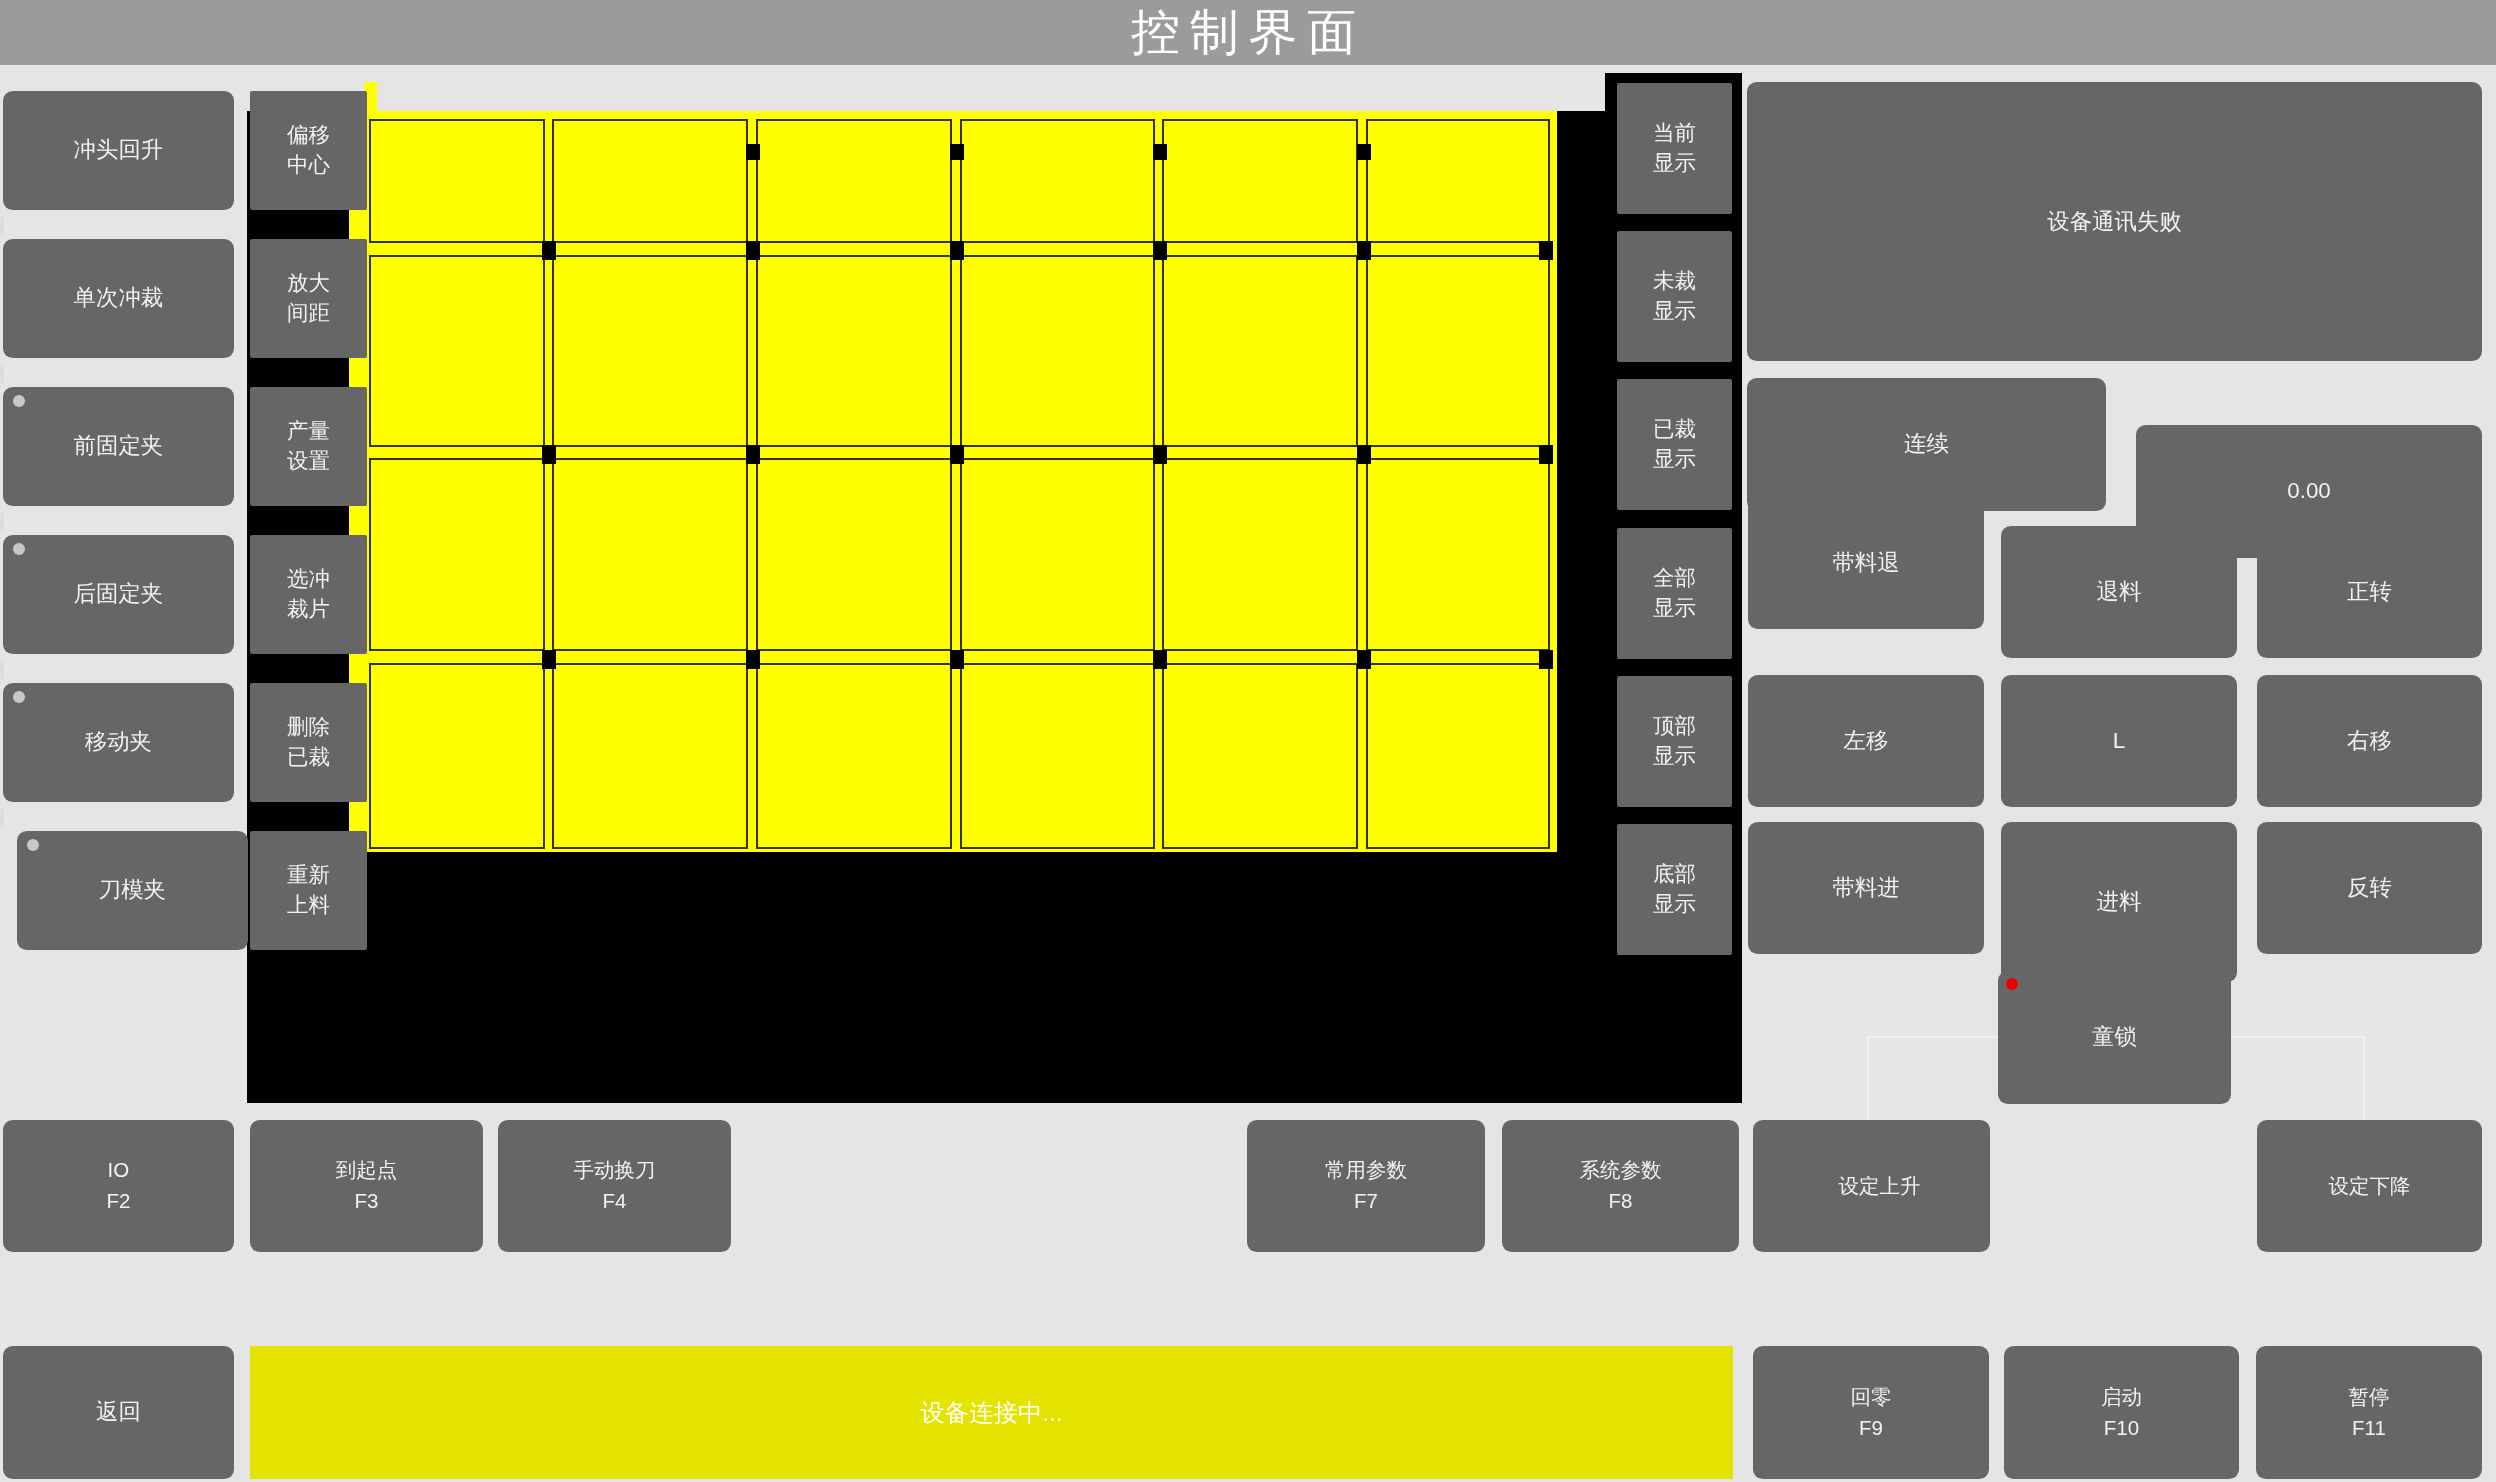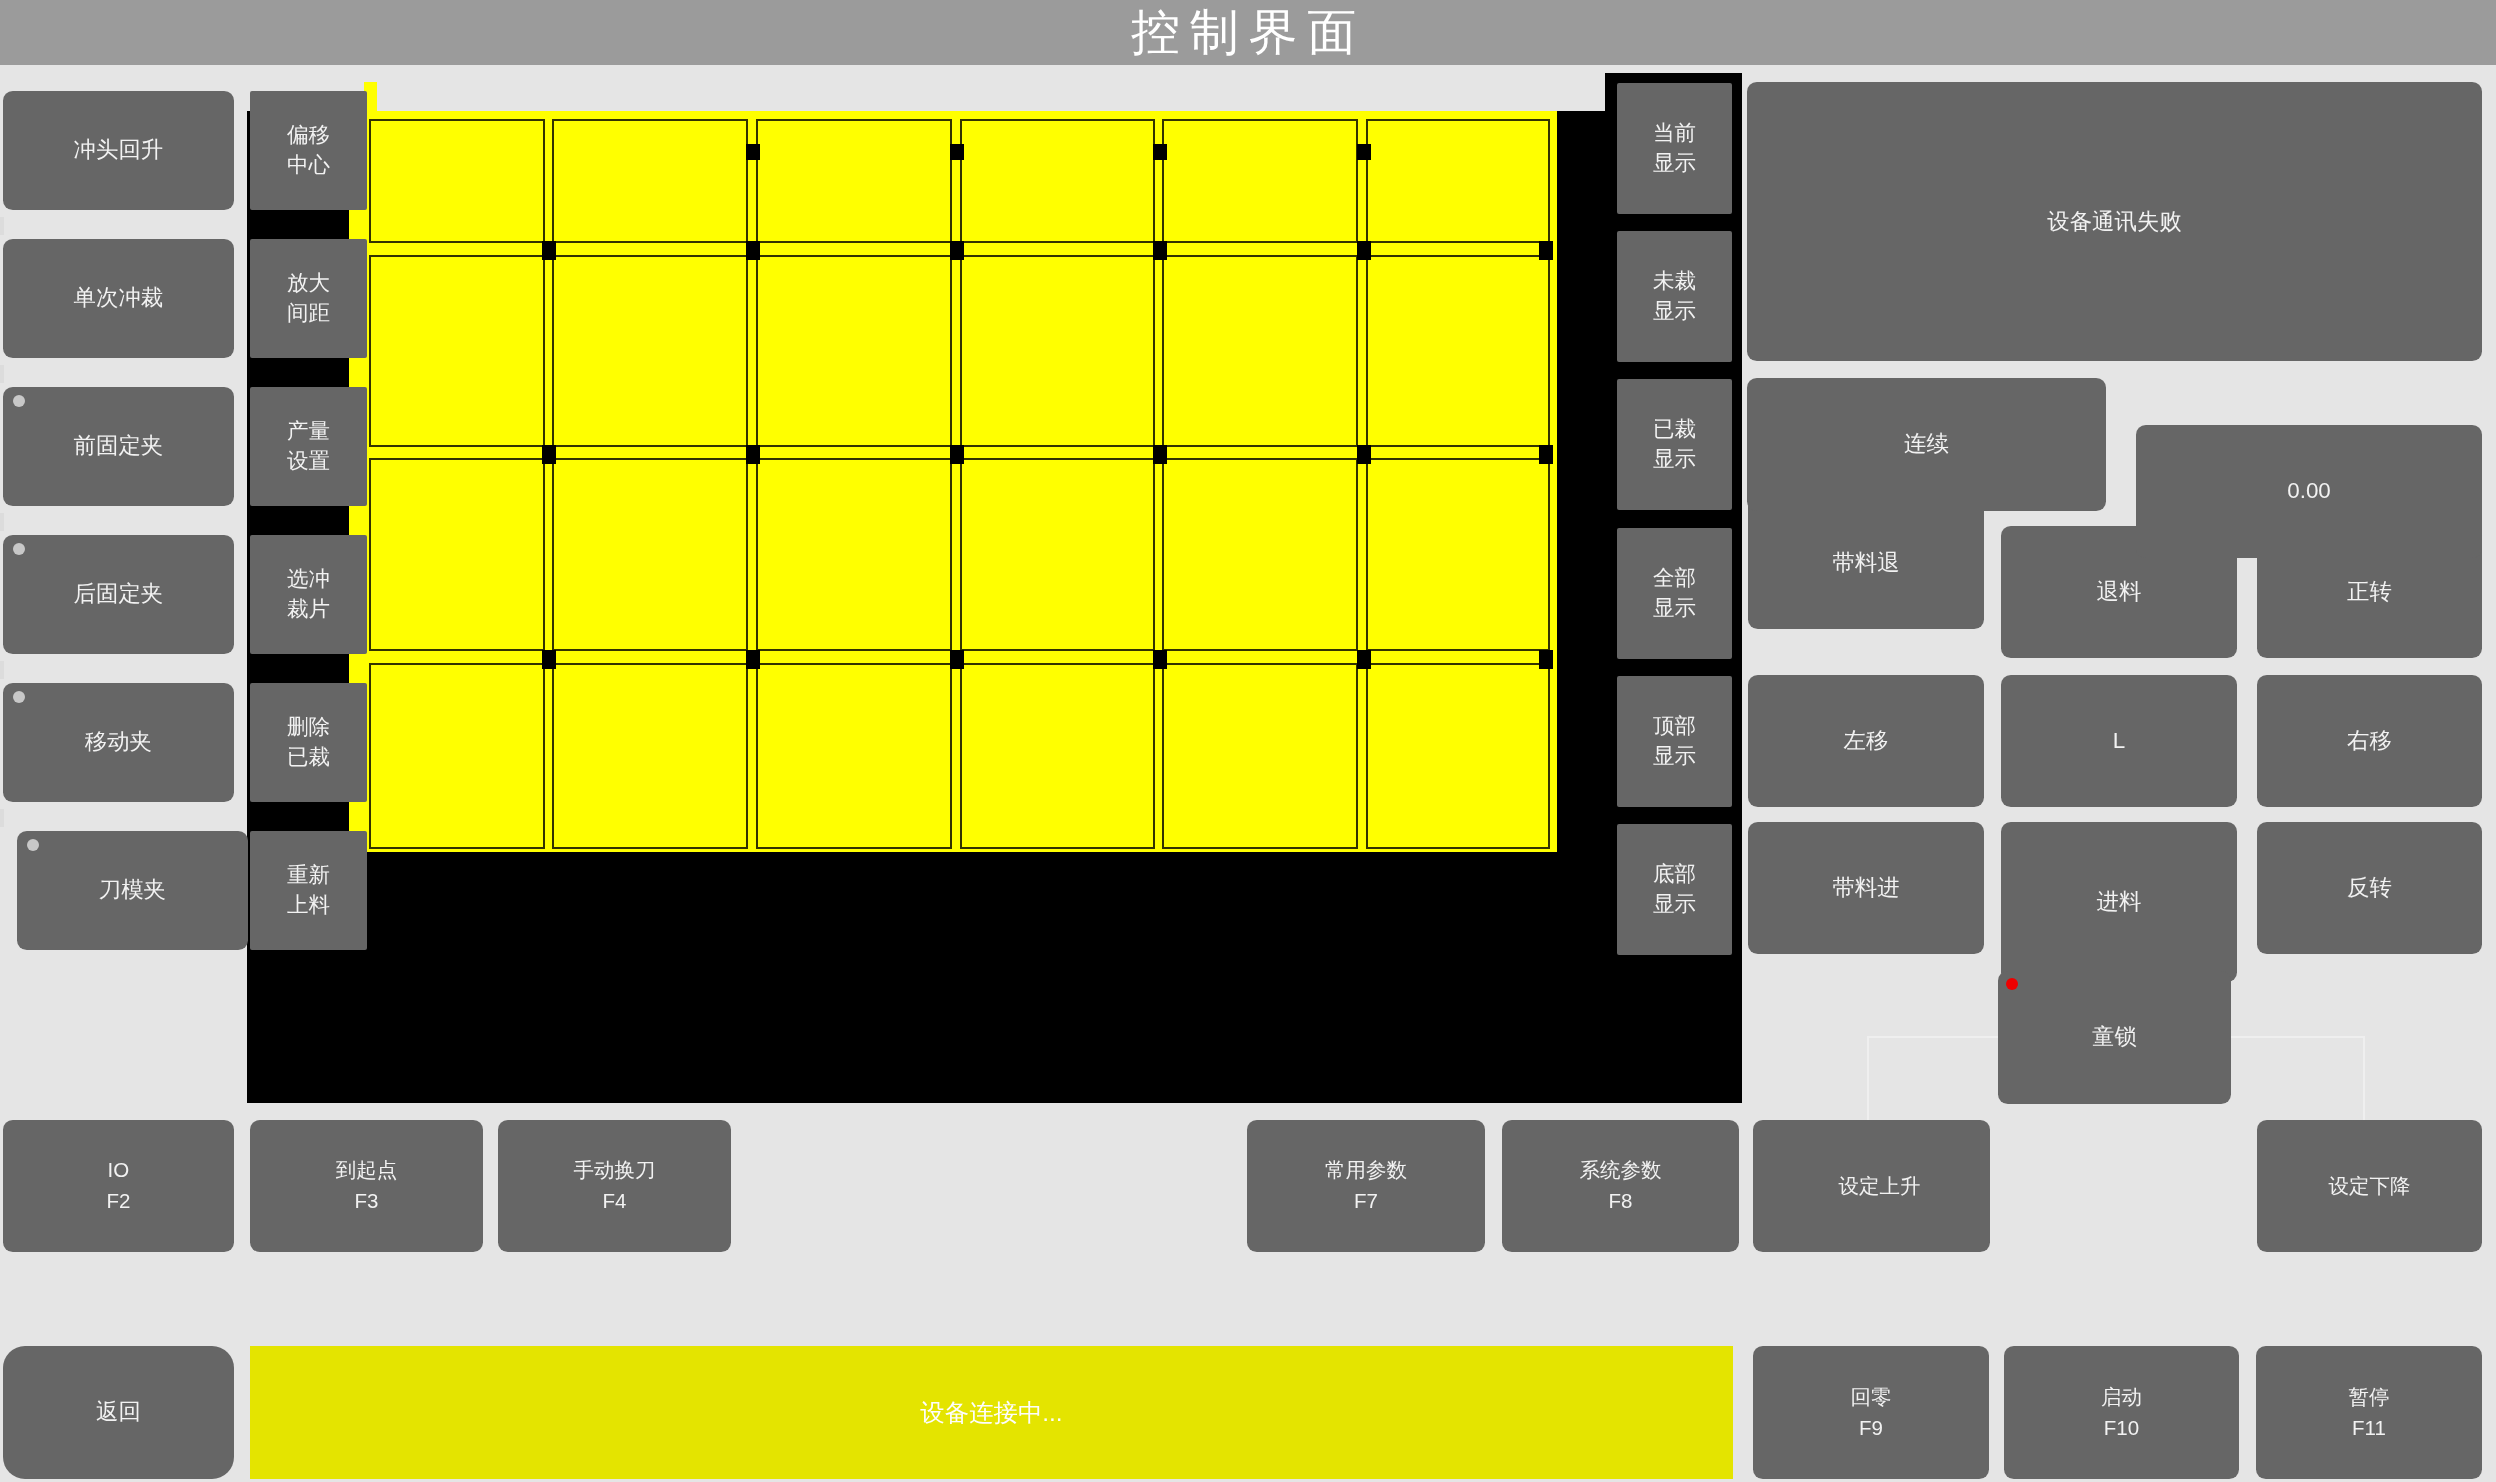--- a/index.html
+++ b/index.html
@@ -167,19 +167,19 @@
   <div class="wline" style="left:1867px;top:1036px;width:2px;height:84px;"></div>
   <div class="wline" style="left:2363px;top:1036px;width:2px;height:84px;"></div>
   <div class="btn" style="left:1998px;top:971px;width:233px;height:133px;">
     <span class="reddot"></span>
     <span>童锁</span>
   </div>
 
   <div class="btn fnbtn" style="left:1753px;top:1120px;width:237px;height:132px;padding-left:16px;">设定上升</div>
   <div class="btn fnbtn" style="left:2257px;top:1120px;width:225px;height:132px;">设定下降</div>
 
-  <div class="btn" style="left:2.9px;top:1346px;width:231px;height:133px;border-radius:22px;">返回</div>
+  <div class="btn" style="left:2.9px;top:1346px;width:231px;height:133px;">返回</div>
   <div id="status-bar">
     <span>设备连接中...</span>
   </div>
 
 </div>
 
 
 </body></html>

